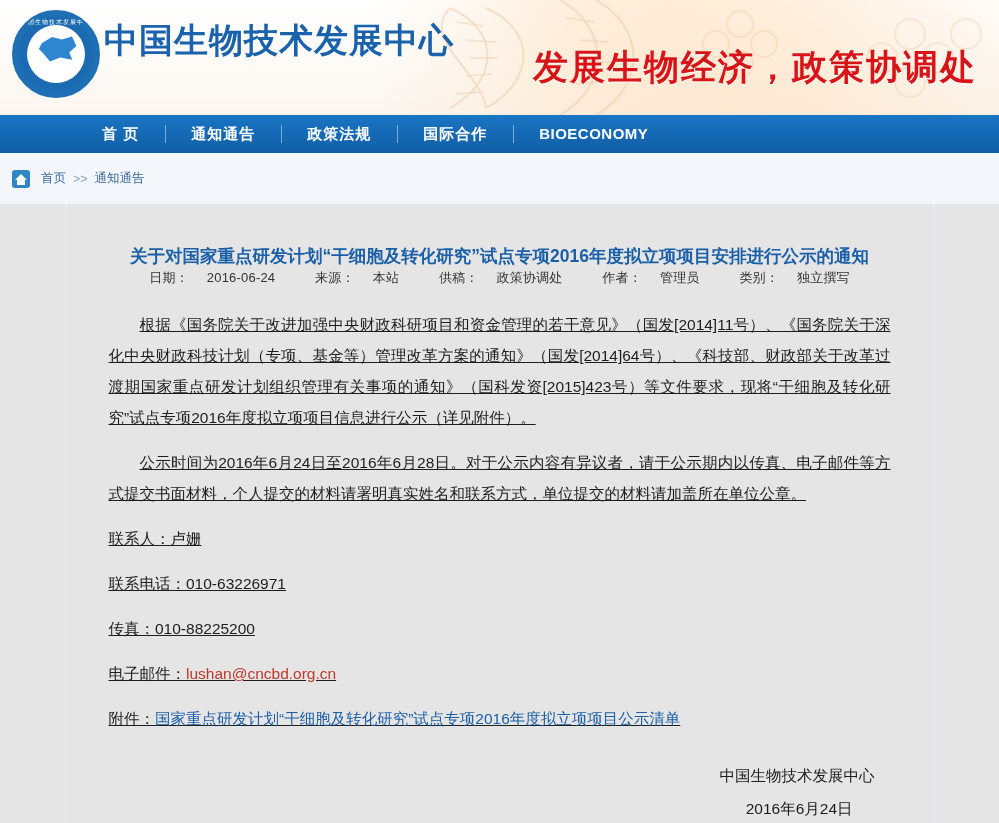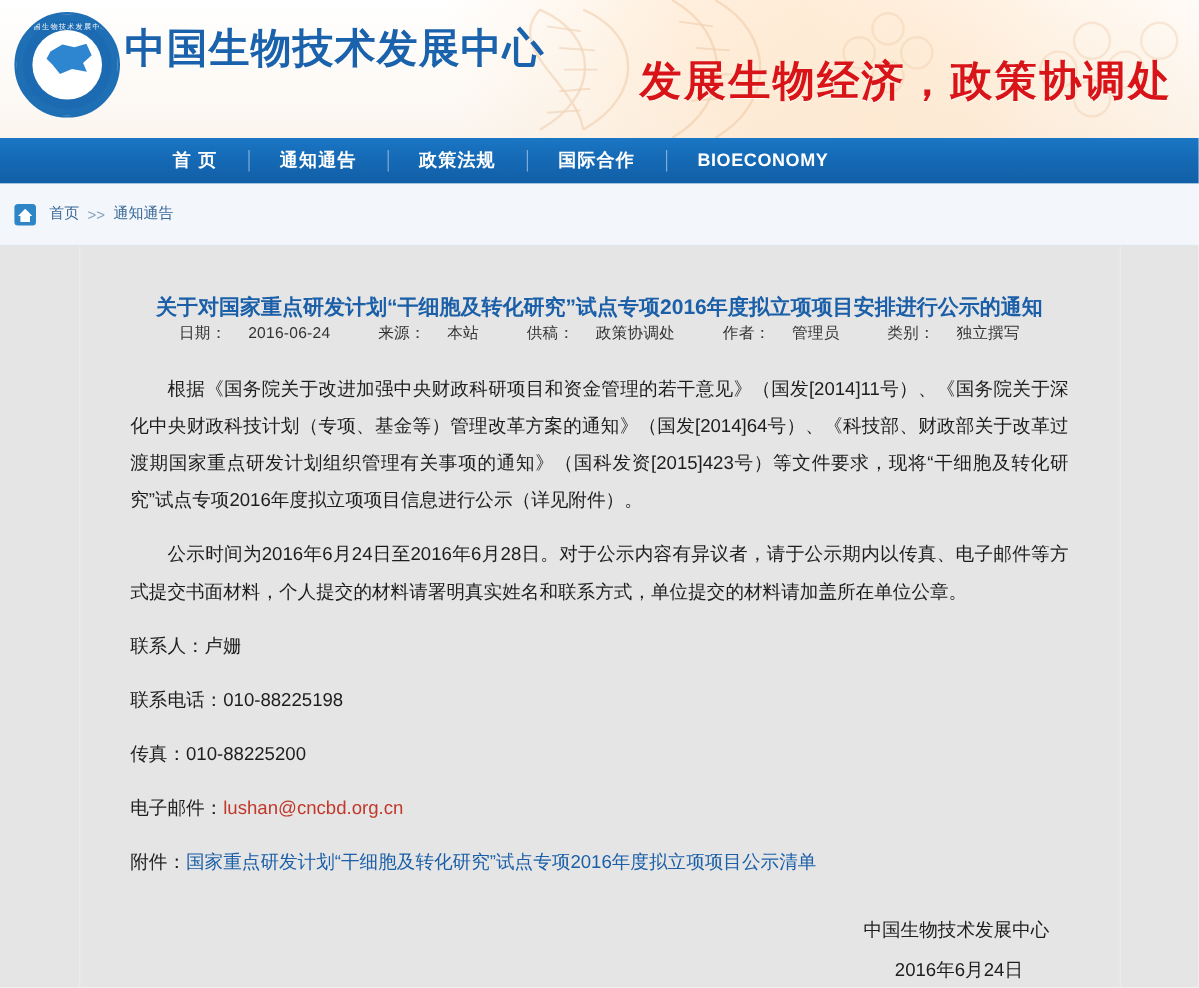--- a/index.html
+++ b/index.html
@@ -106,21 +106,21 @@
     font-family: "Liberation Serif", "DejaVu Serif", serif;
     text-shadow: 0 1px 0 rgba(255,255,255,0.8);
   }
 
   
   .nav {
     height: 38px;
     background: linear-gradient(180deg,#1a76c4 0%,#1569b4 50%,#115fa6 100%);
     display: flex;
     align-items: flex-end;
-    padding-left: 118px;
+    padding-left: 76px;
     color: #ffffff;
   }
   .nav-item {
     position: relative;
     font-size: 15px;
     font-weight: bold;
     color: #ffffff;
     padding: 0 26px;
     line-height: 38px;
     letter-spacing: 1px;
@@ -213,21 +213,21 @@
   .art-meta span { margin: 0 9px; }
 
   .art-body {
     margin: 22px 62px 0 62px;
     font-size: 15.5px;
     color: #1d1d1d;
     line-height: 2.0;
     text-align: justify;
     font-family: "Liberation Sans", sans-serif;
   }
-  .art-body p { margin: 0 0 14px 0; }
+  .art-body p { margin: 0 0 14px 0; text-decoration: underline; }
   .art-body p.indent { text-indent: 2em; }
   .art-body a { color: #1a5fa8; text-decoration: none; }
   .art-body a.mail { color: #c0392b; }
   .art-body .label { color: #1d1d1d; }
 
   .sign {
     margin: 26px 78px 0 0;
     text-align: right;
     font-size: 15.5px;
     color: #1d1d1d;
@@ -319,21 +319,21 @@
         <span><span>来源：</span><span>本站</span></span>
         <span><span>供稿：</span><span>政策协调处</span></span>
         <span><span>作者：</span><span>管理员</span></span>
         <span><span>类别：</span><span>独立撰写</span></span>
       </div>
 
       <div class="art-body">
         <p class="indent">根据《国务院关于改进加强中央财政科研项目和资金管理的若干意见》（国发[2014]11号）、《国务院关于深化中央财政科技计划（专项、基金等）管理改革方案的通知》（国发[2014]64号）、《科技部、财政部关于改革过渡期国家重点研发计划组织管理有关事项的通知》（国科发资[2015]423号）等文件要求，现将“干细胞及转化研究”试点专项2016年度拟立项项目信息进行公示（详见附件）。</p>
         <p class="indent">公示时间为2016年6月24日至2016年6月28日。对于公示内容有异议者，请于公示期内以传真、电子邮件等方式提交书面材料，个人提交的材料请署明真实姓名和联系方式，单位提交的材料请加盖所在单位公章。</p>
         <p>联系人：卢姗</p>
-        <p>联系电话：010-88225198</p>
+        <p>联系电话：010-63226971</p>
         <p>传真：010-88225200</p>
         <p>
           <span class="label">电子邮件：</span><a class="mail" href="#">lushan@cncbd.org.cn</a>
         </p>
         <p>
           <span class="label">附件：</span><a href="#">国家重点研发计划“干细胞及转化研究”试点专项2016年度拟立项项目公示清单</a>
         </p>
       </div>
 
       <div class="sign">

